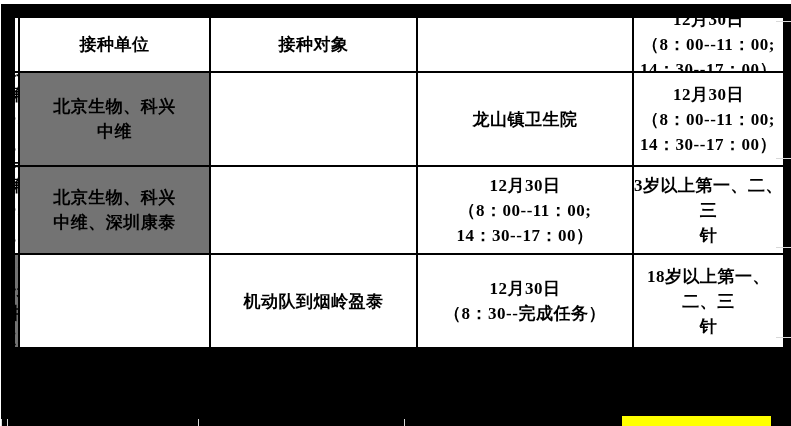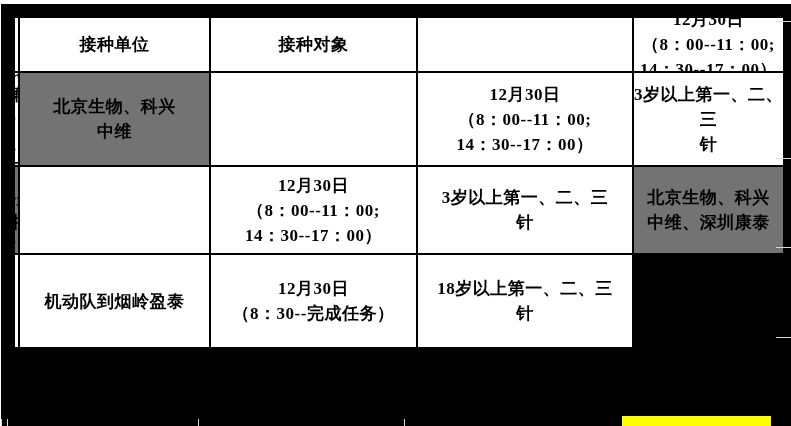--- a/index.html
+++ b/index.html
@@ -70,20 +70,21 @@
     <div class="cell sliver"></div>
     <div class="cell">12月30日
 （8：00--11：00;
 14：30--17：00）</div>
     <div class="cell">3岁以上第一、二、三
 针</div>
     <div class="cell yellow">北京生物、科兴
 中维</div>
 
     <div class="cell sliver"></div>
+    <div class="cell">龙山镇卫生院</div>
     <div class="cell">12月30日
 （8：00--11：00;
 14：30--17：00）</div>
     <div class="cell">3岁以上第一、二、三
 针</div>
     <div class="cell yellow">北京生物、科兴
 中维、深圳康泰</div>
 
     <div class="cell sliver"></div>
     <div class="cell">12月30日

